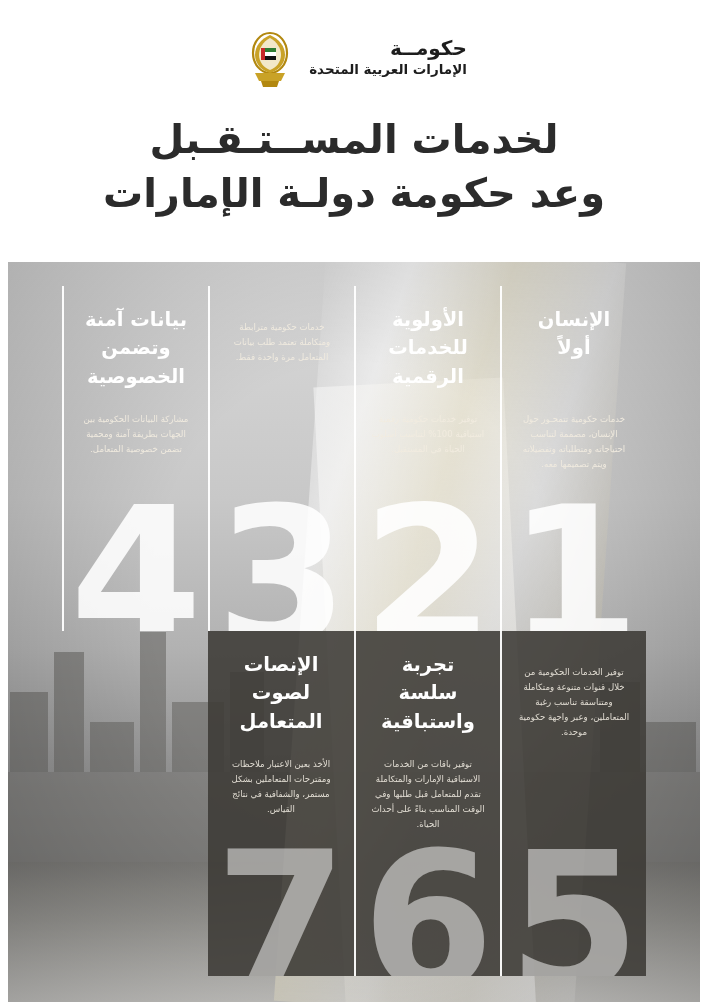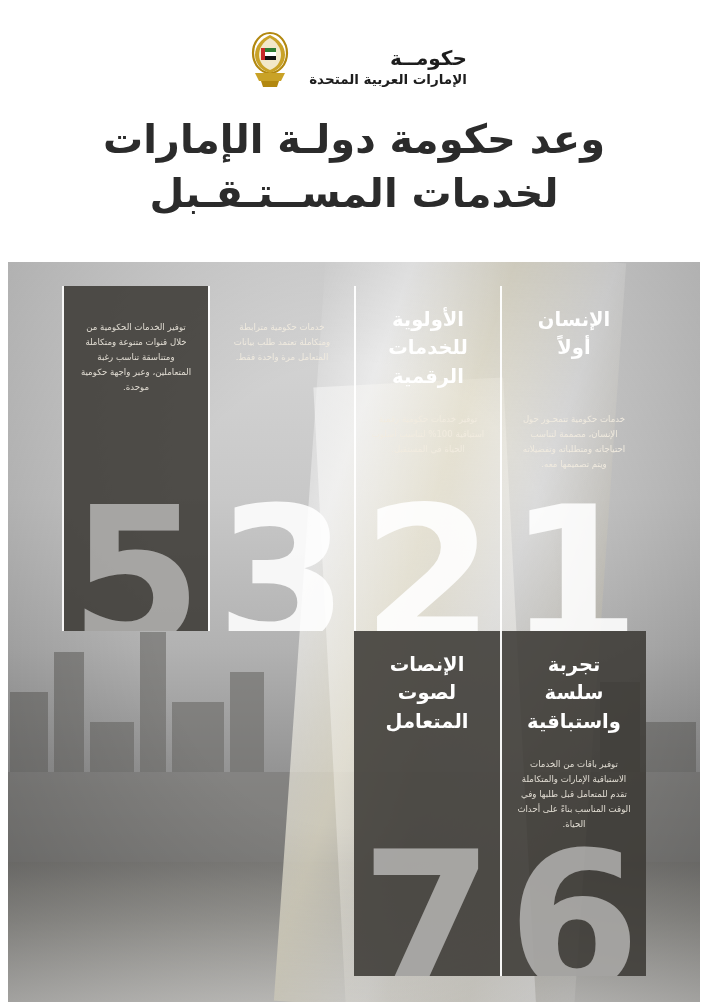--- a/index.html
+++ b/index.html
@@ -19,21 +19,21 @@
   .header {
     position: absolute;
     top: 0; left: 0; right: 0;
     height: 262px;
     background: #ffffff;
     text-align: center;
   }
   .emblem-row {
     display: flex;
     flex-direction: row;
-    align-items: flex-end;
+    align-items: center;
     justify-content: center;
     gap: 10px;
     padding-top: 26px;
   }
   .emblem {
     width: 58px; height: 62px;
     position: relative;
     display: block;
   }
   .emblem svg { display: block; }
@@ -190,22 +190,22 @@
           <rect x="23" y="26" width="12" height="4" fill="#ffffff"></rect>
           <rect x="23" y="30" width="12" height="4" fill="#111111"></rect>
           <rect x="20" y="22" width="4" height="12" fill="#c62828"></rect>
           <path d="M14 47 L44 47 L40 55 L18 55 Z" fill="#c9a227"></path>
           <path d="M20 55 L38 55 L36 61 L22 61 Z" fill="#b28810"></path>
         </svg>
       </div>
     </div>
 
     <div class="main-title">
+      <span class="ln">لخدمات المســتـقـبل</span>
       <span class="ln">وعد حكومة دولـة الإمارات</span>
-      <span class="ln">لخدمات المســتـقـبل</span>
     </div>
   </div>
 
   <div class="photo">
     <div class="sky"></div>
     <svg class="skyline" viewBox="0 0 708 300" preserveAspectRatio="none">
       <g fill="#6f6e6b">
         <rect x="10" y="120" width="38" height="180"></rect>
         <rect x="54" y="80" width="30" height="220"></rect>
         <rect x="90" y="150" width="44" height="150"></rect>
@@ -240,37 +240,45 @@
 الرقمية</div>
       <div class="c-body">توفير خدمات حكومية رقمية استباقية 100% لتناسب أسلوب الحياة في المستقبل.</div>
       <div class="c-num">2</div>
     </div>
 
     <div class="cell row1">
       <div class="c-body">خدمات حكومية مترابطة ومتكاملة تعتمد طلب بيانات المتعامل مرة واحدة فقط.</div>
       <div class="c-num">3</div>
     </div>
 
+    <div class="cell row1">
+      <div class="c-title" style="white-space:pre-line">بيانات آمنة
+وتضمن
+الخصوصية</div>
+      <div class="c-body">مشاركة البيانات الحكومية بين الجهات بطريقة آمنة ومحمية تضمن خصوصية المتعامل.</div>
+      <div class="c-num">4</div>
+    </div>
 
     <div class="cell row2 dark">
       <div class="c-body">توفير الخدمات الحكومية من خلال قنوات متنوعة ومتكاملة ومتناسقة تناسب رغبة المتعاملين، وعبر واجهة حكومية موحدة.</div>
       <div class="c-num">5</div>
     </div>
 
     <div class="cell row2 dark">
       <div class="c-title" style="white-space:pre-line">تجربة سلسة
 واستباقية</div>
       <div class="c-body">توفير باقات من الخدمات الاستباقية الإمارات والمتكاملة تقدم للمتعامل قبل طلبها وفي الوقت المناسب بناءً على أحداث الحياة.</div>
       <div class="c-num">6</div>
     </div>
 
     <div class="cell row2 dark">
       <div class="c-title" style="white-space:pre-line">الإنصات
 لصوت
 المتعامل</div>
+      <div class="c-body">الأخذ بعين الاعتبار ملاحظات ومقترحات المتعاملين بشكل مستمر، والشفافية في نتائج القياس.</div>
       <div class="c-num">7</div>
     </div>
 
 
   </div>
 
   <div class="edge-l"></div>
   <div class="edge-r"></div>
 
 </div>

